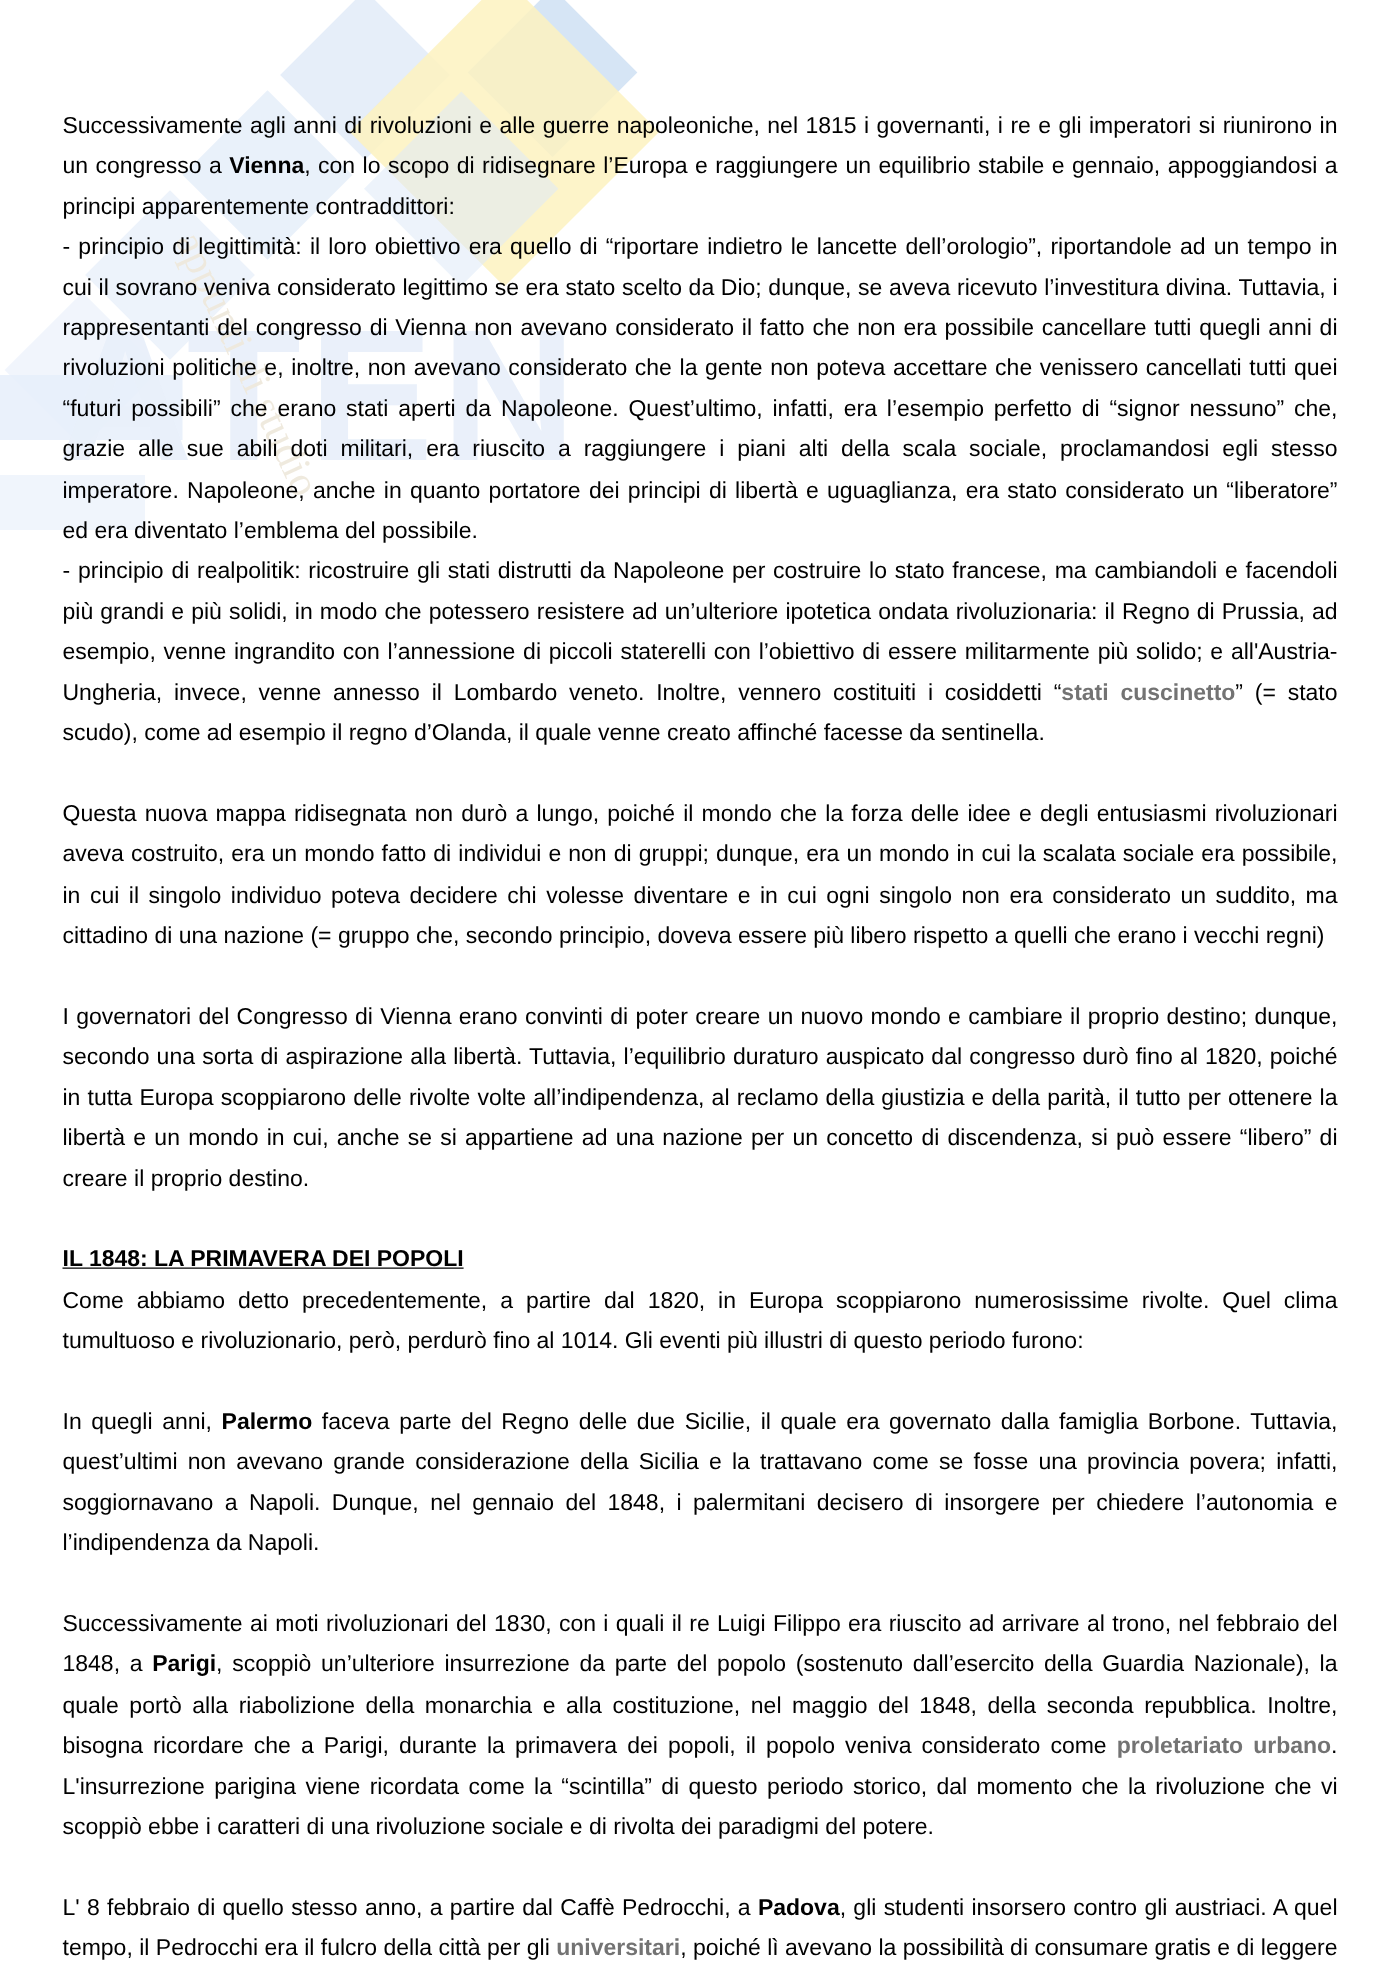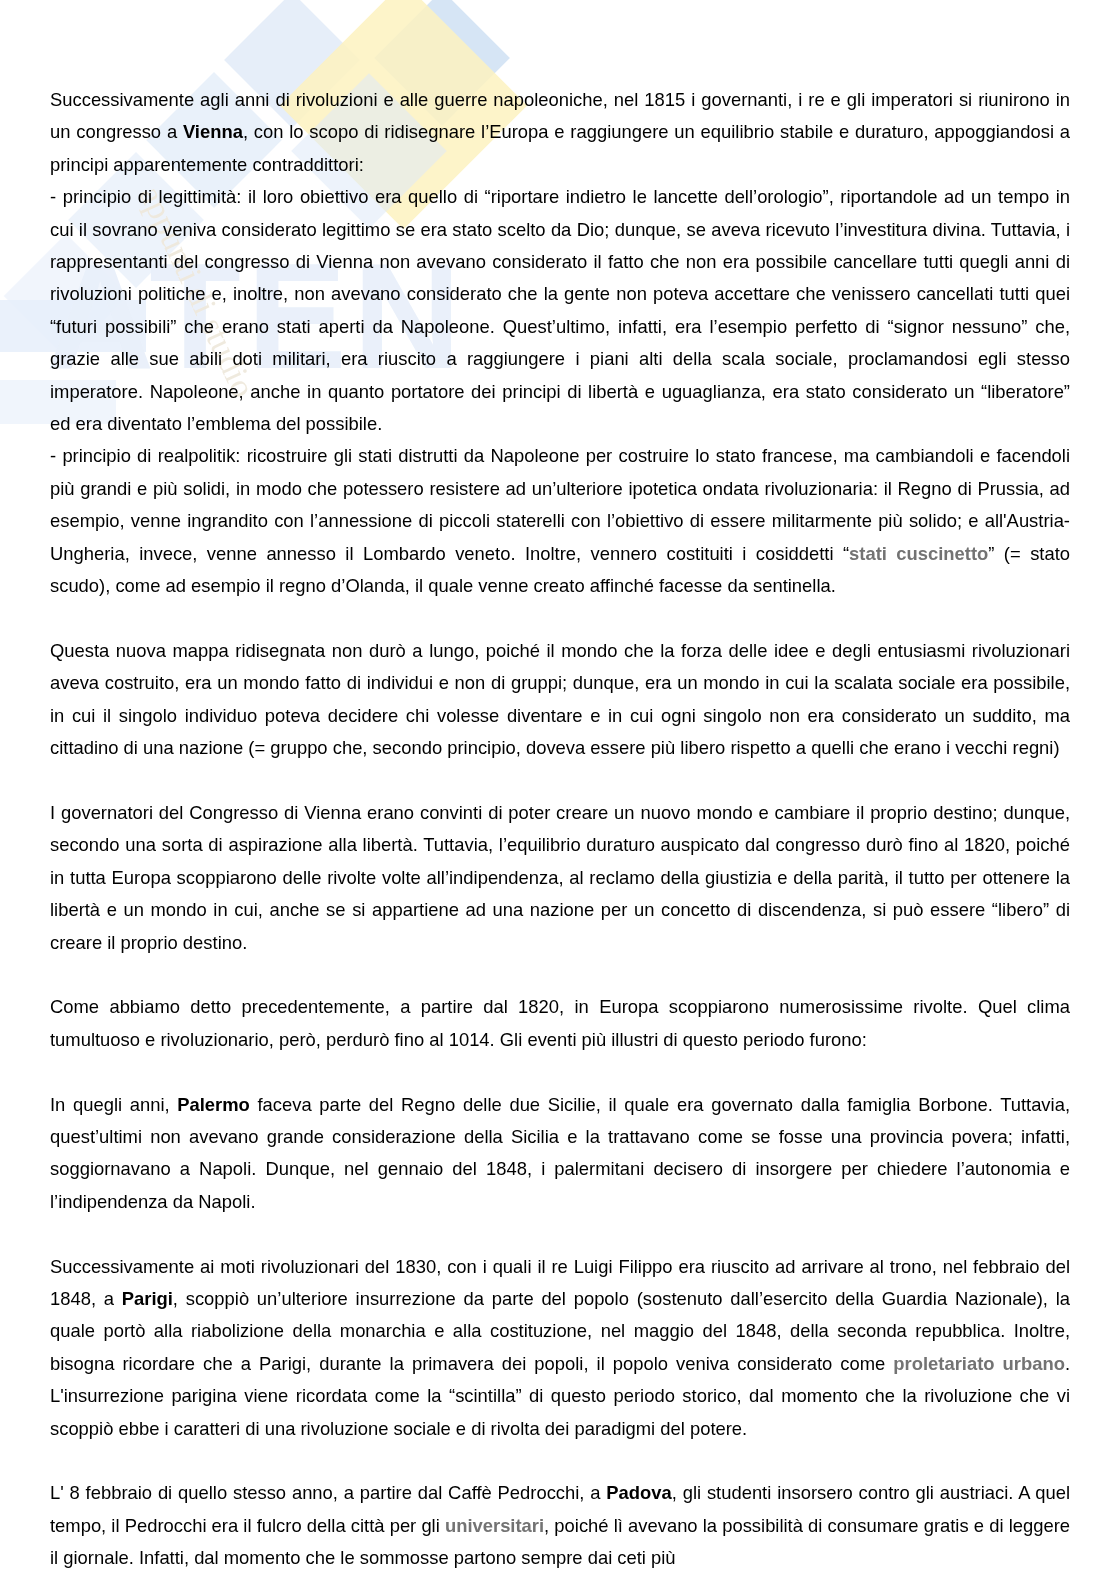--- a/index.html
+++ b/index.html
@@ -177,29 +177,30 @@
   <div class="wm-shape wm-diamond-blue-ll"></div>
   <div class="wm-shape wm-diamond-blue-lll"></div>
   <div class="wm-shape wm-bar-a"></div>
   <div class="wm-shape wm-bar-b"></div>
   <div class="wm-letters">ATEN</div>
   <div class="wm-diagonal-text">appunti di studio</div>
 </div>
 
 <div id="page">
   <div id="body-top">
-      <p class="block"><span>Successivamente agli anni di rivoluzioni e alle guerre napoleoniche, nel 1815 i governanti, i re e gli imperatori si riunirono in un congresso a </span><b>Vienna</b><span>, con lo scopo di ridisegnare l’Europa e raggiungere un equilibrio stabile e duraturo, appoggiandosi a principi apparentemente contraddittori:</span></p>
+      <p class="block"><span>Successivamente agli anni di rivoluzioni e alle guerre napoleoniche, nel 1815 i governanti, i re e gli imperatori si riunirono in un congresso a </span><b>Vienna</b><span>, con lo scopo di ridisegnare l’Europa e raggiungere un equilibrio stabile e gennaio, appoggiandosi a principi apparentemente contraddittori:</span></p>
       <p class="block"><span>- </span><span class="u">principio di legittimità</span><span>: il loro obiettivo era quello di “riportare indietro le lancette dell’orologio”, riportandole ad un tempo in cui il sovrano veniva considerato legittimo se era stato scelto da Dio; dunque, se aveva ricevuto l’investitura divina. Tuttavia, i rappresentanti del congresso di Vienna non avevano considerato il fatto che non era possibile cancellare tutti quegli anni di rivoluzioni politiche e, inoltre, non avevano considerato che la gente non poteva accettare che venissero cancellati tutti quei  “futuri possibili” che erano stati aperti da Napoleone. Quest’ultimo, infatti, era l’esempio perfetto di “signor nessuno” che, grazie alle sue abili doti militari, era riuscito a raggiungere i piani alti della scala sociale, proclamandosi egli stesso imperatore. Napoleone, anche in quanto portatore dei principi di libertà e uguaglianza, era stato considerato un “liberatore” ed era diventato l’emblema del possibile.</span></p>
       <p class="block"><span>- </span><span class="u">principio di realpolitik</span><span>: ricostruire gli stati distrutti da Napoleone per costruire lo stato francese, ma cambiandoli e facendoli più grandi e più solidi, in modo che potessero resistere ad un’ulteriore ipotetica ondata rivoluzionaria: il Regno di Prussia, ad esempio, venne ingrandito con l’annessione di piccoli staterelli con l’obiettivo di essere militarmente più solido; e all'Austria-Ungheria, invece, venne annesso il Lombardo veneto. Inoltre, vennero costituiti i cosiddetti “</span><span class="green">stati cuscinetto</span><span>” (= stato scudo), come ad esempio il regno d’Olanda, il quale venne creato affinché facesse da sentinella.</span></p>
       <div class="gap"></div>
       <p class="block"><span>Questa nuova mappa ridisegnata non durò a lungo, poiché il mondo che la forza delle idee e degli entusiasmi rivoluzionari aveva costruito, era un mondo fatto di individui e non di gruppi; dunque, era un mondo in cui la scalata sociale era possibile, in cui il singolo individuo poteva decidere chi volesse diventare e in cui ogni singolo non era considerato un suddito, ma cittadino di una nazione (= gruppo che, secondo principio, doveva essere più libero rispetto a quelli che erano i vecchi regni)</span></p>
       <div class="gap"></div>
       <p class="block"><span>I governatori del Congresso di Vienna erano convinti di poter creare un nuovo mondo e cambiare il proprio destino; dunque, secondo una sorta di aspirazione alla libertà. Tuttavia, l’equilibrio duraturo auspicato dal congresso durò fino al 1820, poiché in tutta Europa scoppiarono delle rivolte volte all’indipendenza, al reclamo della giustizia e della parità, il tutto per ottenere la libertà e un mondo in cui, anche se si appartiene ad una nazione per un concetto di discendenza, si può essere “libero” di creare il proprio destino.</span></p>
       <div class="gap"></div>
     </div>
+  <h2 class="heading">IL 1848: LA PRIMAVERA DEI POPOLI</h2>
   <div id="body-bottom">
       <p class="block"><span>Come abbiamo detto precedentemente, a partire dal 1820, in Europa scoppiarono numerosissime rivolte. Quel clima tumultuoso e rivoluzionario, però, perdurò fino al 1014. Gli eventi più illustri di questo periodo furono:</span></p>
       <div class="gap"></div>
       <p class="block"><span>In quegli anni, </span><b>Palermo</b><span> faceva parte del Regno delle due Sicilie, il quale era governato dalla famiglia Borbone. Tuttavia, quest’ultimi non avevano grande considerazione della Sicilia e la trattavano come se fosse una provincia povera; infatti, soggiornavano a Napoli. Dunque, nel gennaio del 1848, i palermitani decisero di insorgere per chiedere l’autonomia e l’indipendenza da Napoli.</span></p>
       <div class="gap"></div>
       <p class="block"><span>Successivamente ai moti rivoluzionari del 1830, con i quali il re Luigi Filippo era riuscito ad arrivare al trono, nel febbraio del 1848, a </span><b>Parigi</b><span>, scoppiò un’ulteriore insurrezione da parte del popolo (sostenuto dall’esercito della Guardia Nazionale), la quale portò alla riabolizione della monarchia e alla costituzione, nel maggio del 1848, della seconda repubblica. Inoltre, bisogna ricordare che a Parigi, durante la primavera dei popoli, il popolo veniva considerato come </span><span class="green">proletariato urbano</span><span>. L'insurrezione parigina viene ricordata come la “scintilla” di questo periodo storico, dal momento che la rivoluzione che vi scoppiò ebbe i caratteri di una rivoluzione sociale e di rivolta dei paradigmi del potere.</span></p>
       <div class="gap"></div>
       <p class="block"><span>L' 8 febbraio di quello stesso anno, a partire dal Caffè Pedrocchi, a </span><b>Padova</b><span>, gli studenti insorsero contro gli austriaci. A quel tempo, il Pedrocchi era il fulcro della città per gli </span><span class="green">universitari</span><span>, poiché lì avevano la possibilità di consumare gratis e di leggere il giornale. Infatti, dal momento che le sommosse partono sempre dai ceti più</span></p>
     </div>
 </div>

